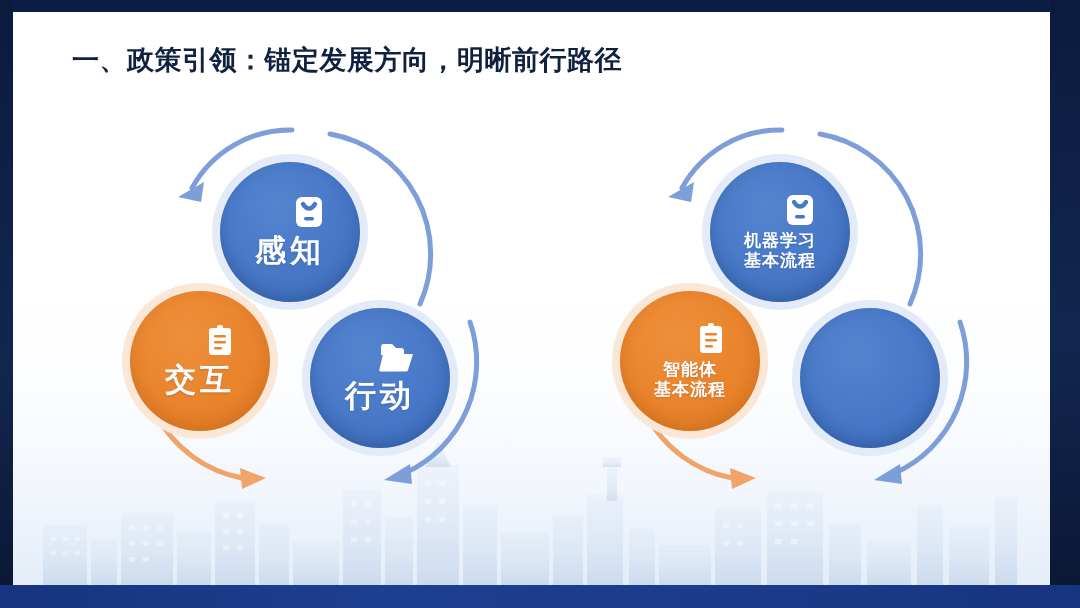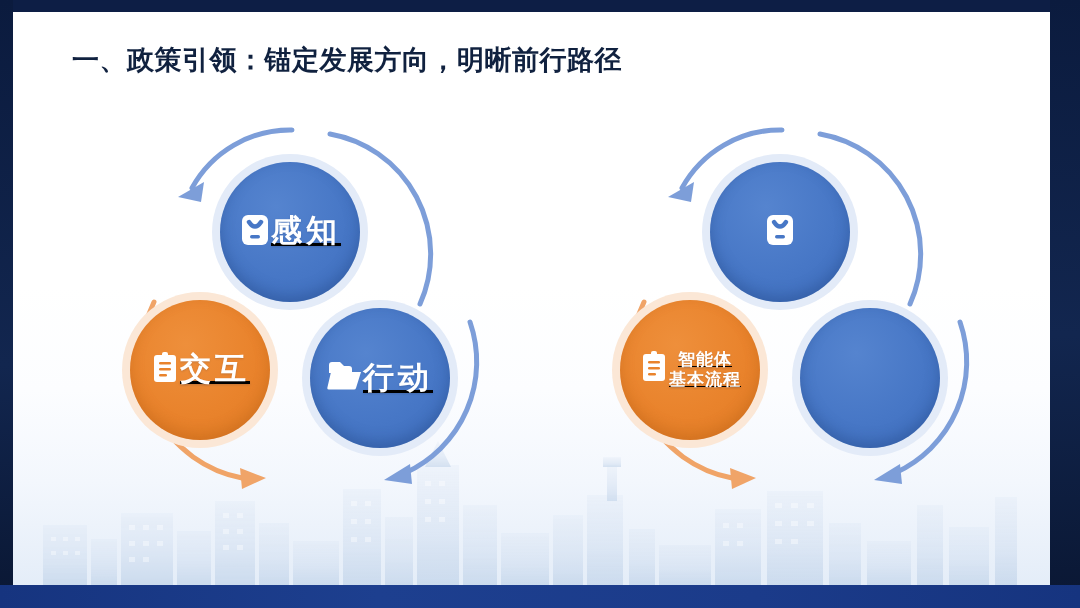--- a/index.html
+++ b/index.html
@@ -130,24 +130,23 @@
   .node .disc {
     position: absolute;
     left: 8px; top: 8px;
     width: 140px; height: 140px;
     border-radius: 50%;
   }
   .node .inner {
     position: relative;
     z-index: 3;
     display: flex;
-    flex-direction: row;
-    align-items: flex-start;
+    flex-direction: column;
+    align-items: flex-end;
     justify-content: center;
-    text-decoration: underline;
   }
   .node-blue .halo { background: #e3ebf8; }
   .node-blue .disc {
     background: radial-gradient(circle at 40% 32%, #5584cf 0%, #4777c6 55%, #3e6dbd 100%);
     box-shadow: inset 0 -6px 14px rgba(30,62,120,.35);
   }
   .node-orange .halo { background: #fbe7d6; }
   .node-orange .disc {
     background: radial-gradient(circle at 40% 32%, #ee8f3b 0%, #e9832c 55%, #e07b24 100%);
     box-shadow: inset 0 -6px 14px rgba(160,80,10,.28);
@@ -161,21 +160,21 @@
     font-weight: bold;
     line-height: 1.18;
     text-shadow: 0 1px 2px rgba(20,40,80,.18);
     white-space: pre-line;
   }
   .label-big   { font-size: 31px; letter-spacing: 4px; }
   .label-small { font-size: 17px; letter-spacing: 1px; }
 
   
   .pos-top   { left: 142px; top: 142px; }
-  .pos-left  { left:  52px; top: 280px; }
+  .pos-left  { left:  52px; top: 271px; }
   .pos-right { left: 232px; top: 288px; }
 </style>
 </head>
 <body>
 
 <div id="slide">
 
   <div class="page">
 
     <svg class="city" viewBox="0 0 1037 180" preserveAspectRatio="none">
@@ -340,20 +339,22 @@
 
       <div class="node node-blue pos-top">
         <span class="halo"></span>
         <span class="disc"></span>
         <span class="inner">
           <svg class="icon" width="32" height="34" viewBox="0 0 32 34">
             <rect x="3" y="2" width="26" height="30" rx="6" fill="#ffffff"></rect>
             <path d="M 10 9 q 6 9 12 0" stroke="#4777c6" stroke-width="4.5" fill="none" stroke-linecap="round"></path>
             <rect x="11" y="22" width="10" height="3.4" rx="1.7" fill="#4777c6"></rect>
           </svg>
+          <span class="label label-small">机器学习
+基本流程</span>
         </span>
       </div>
 
       <div class="node node-orange pos-left">
         <span class="halo"></span>
         <span class="disc"></span>
         <span class="inner">
           <svg class="icon" width="30" height="34" viewBox="0 0 30 34">
             <rect x="12" y="1" width="6" height="5" rx="2" fill="#ffffff"></rect>
             <rect x="4" y="4" width="22" height="27" rx="3" fill="#ffffff"></rect>

